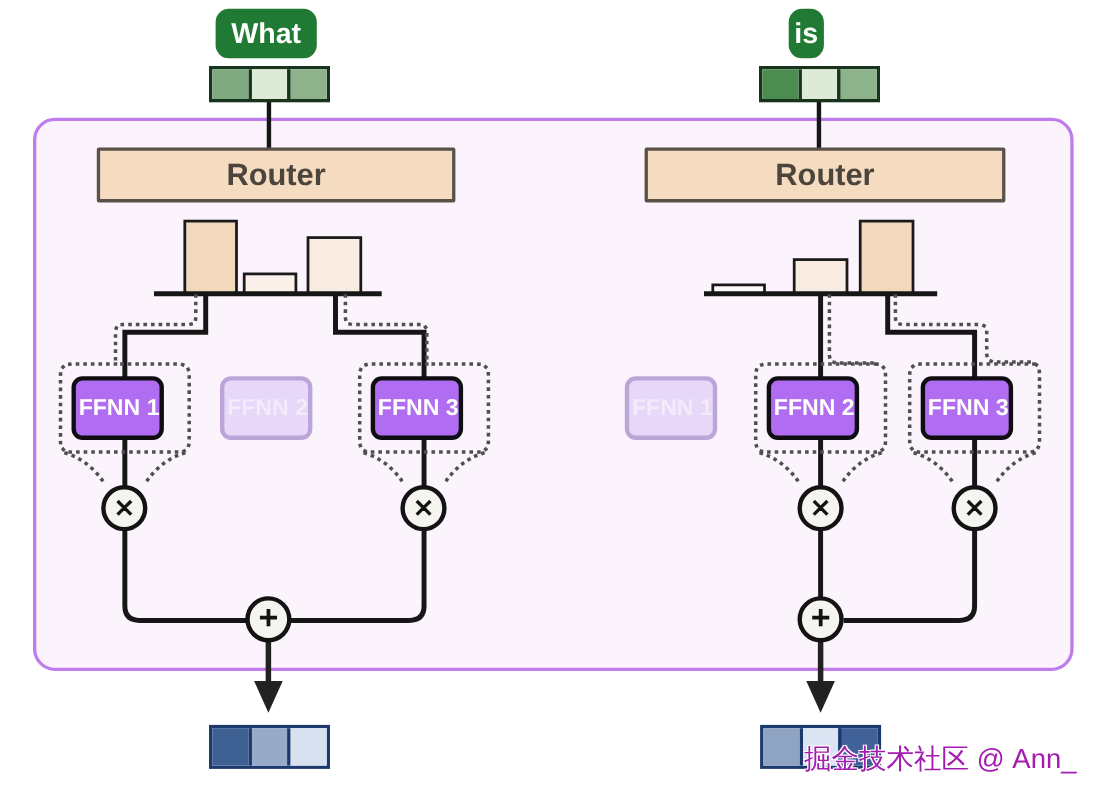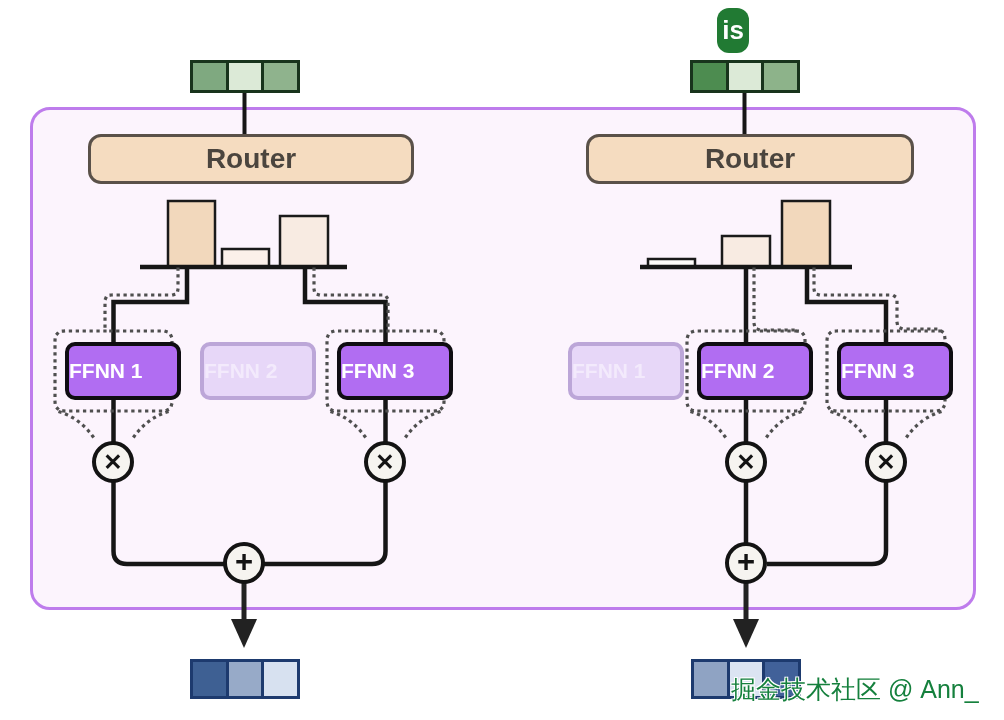--- a/index.html
+++ b/index.html
@@ -13,33 +13,33 @@
                border-radius:12px;display:flex;align-items:center;justify-content:center;
                z-index:2;}
   .strip{display:flex;border:3.5px solid #18341c;box-sizing:border-box;z-index:2;}
   .strip .cell{flex:1;border-left:3px solid #18341c;}
   .strip .cell:first-child{border-left:none;}
   .out-strip{border-color:#1d3a6e;}
   .out-strip .cell{border-left:3px solid #1d3a6e;}
   .out-strip .cell:first-child{border-left:none;}
   .title{z-index:2;font-size:43px;color:#191919;white-space:nowrap;}
   .title .b{font-weight:700;}
-  .router{background:#f5dcc0;border:3.5px solid #5a5149;border-radius:13px;
+  .router{background:#f5dcc0;border:3.5px solid #5a5149;border-radius:2px;
           color:#4b453e;font-weight:700;font-size:28px;display:flex;align-items:center;
           justify-content:center;z-index:2;box-sizing:border-box;}
-  .ffnn{width:116px;height:58px;border-radius:10px;display:flex;align-items:center;
-        justify-content:flex-start;font-weight:700;font-size:21px;z-index:2;box-sizing:border-box;}
+  .ffnn{width:84px;height:58px;border-radius:10px;display:flex;align-items:center;
+        justify-content:flex-end;font-weight:700;font-size:21px;z-index:2;box-sizing:border-box;}
   .ffnn.active{background:#b16df2;border:4px solid #0f0d12;color:#ffffff;}
   .ffnn.faded{background:#e7d7f8;border:4px solid #bca6d8;color:#f3eafc;}
   .opcircle{width:42px;height:42px;border-radius:50%;background:#f6f4f0;
             border:4px solid #131313;display:flex;align-items:center;justify-content:center;
             z-index:2;box-sizing:border-box;color:#131313;}
   .opcircle.mul{font-size:23px;font-weight:900;}
   .opcircle.add{font-size:31px;font-weight:900;padding-bottom:3px;}
-  .watermark{z-index:5;font-size:25px;color:#15803d;white-space:nowrap;
+  .watermark{z-index:5;font-size:25px;color:#a21caf;white-space:nowrap;
              text-shadow:-1px -1px 0 #ffffff,1px -1px 0 #ffffff,-1px 1px 0 #ffffff,1px 1px 0 #ffffff;}
 </style>
 </head>
 <body>
 
 <div class="canvas">
 
   <div class="abs panel"></div>
 
   <svg class="abs svg-layer" width="1004" height="720" viewBox="0 0 1004 720">
@@ -106,20 +106,23 @@
       <path d="M692,412 Q714,419 728,441"></path>
       <path d="M800,412 Q778,419 764,441"></path>
 
       <path d="M814,269 V288 Q814,295 821,295 H890 Q897,295 897,302 V321 Q897,329 905,329 H940"></path>
       <path d="M940,331 H837 Q827,331 827,341 V401 Q827,411 837,411 H935 Q945,411 945,401 V341 Q945,331 940,331"></path>
       <path d="M832,412 Q854,419 868,441"></path>
       <path d="M940,412 Q918,419 904,441"></path>
     </g>
   </svg>
 
+  <div class="abs token-label" style="left:196px;top:8px;width:92px;height:45px;">
+    <span>What</span>
+  </div>
   <div class="abs strip" style="left:190px;top:60px;width:110px;height:33px;">
     <div class="cell" style="background-color: rgb(127, 169, 128);"></div>
     <div class="cell" style="background-color: rgb(220, 234, 215);"></div>
     <div class="cell" style="background-color: rgb(143, 179, 141);"></div>
   </div>
 
   <div class="abs token-label" style="left:717px;top:8px;width:32px;height:45px;">
     <span>is</span>
   </div>
   <div class="abs strip" style="left:690px;top:60px;width:110px;height:33px;">

